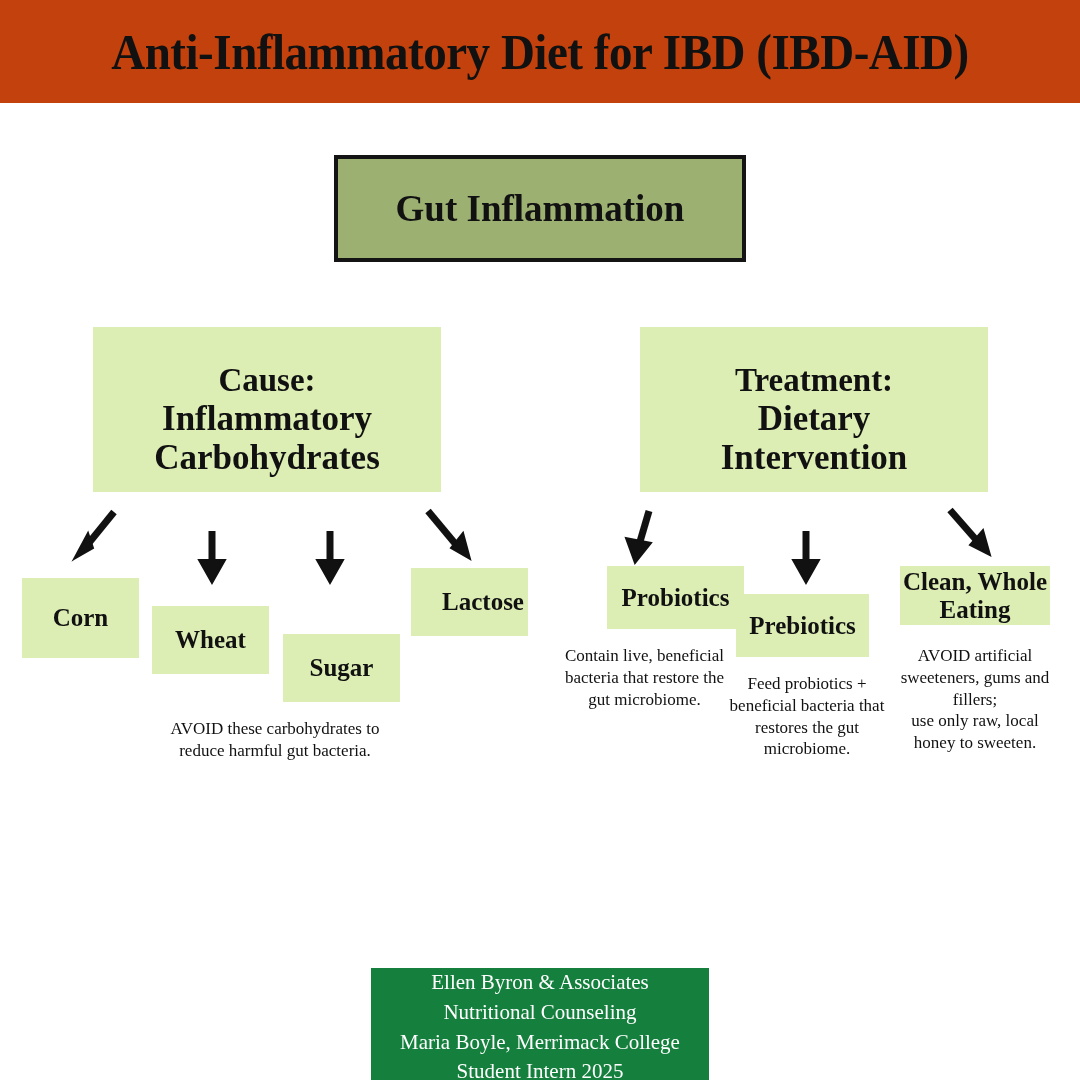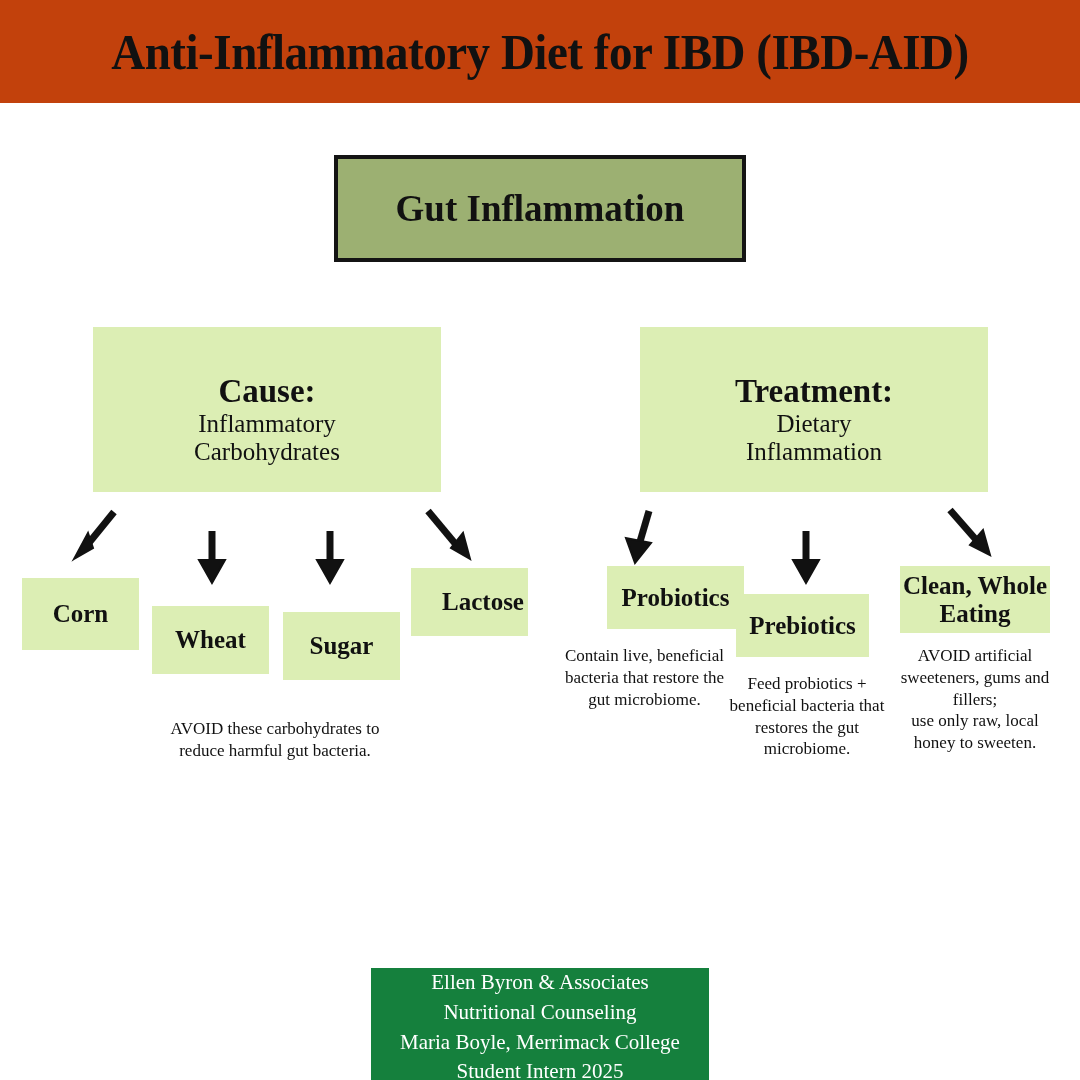--- a/index.html
+++ b/index.html
@@ -76,39 +76,39 @@
   }
   .branch-cause  { left: 93px; }
   .branch-treat  { left: 640px; }
 
   .branch-head {
     font-size: 33px;
     font-weight: bold;
     line-height: 1.12;
   }
   .branch-line {
-    font-size: 25px;
-    font-weight: normal;
+    font-size: 35px;
+    font-weight: bold;
     line-height: 1.12;
   }
 
   
   .leaf-box {
     font-size: 25px;
     font-weight: bold;
     line-height: 1.12;
   }
-  .leaf-corn     { left: 22px;  top: 578px; width: 117px; height: 72px; }
+  .leaf-corn     { left: 22px;  top: 578px; width: 117px; height: 80px; }
   .leaf-wheat    { left: 152px; top: 606px; width: 117px; height: 68px; }
-  .leaf-sugar    { left: 283px; top: 612px; width: 117px; height: 68px; }
+  .leaf-sugar    { left: 283px; top: 634px; width: 117px; height: 68px; }
   .leaf-lactose  { left: 411px; top: 568px; width: 117px; height: 68px; padding-left: 27px; }
 
   .leaf-pro      { left: 599px; top: 566px; width: 137px; height: 63px; margin-left: 8px; }
   .leaf-pre      { left: 736px; top: 594px; width: 133px; height: 63px; }
-  .leaf-clean    { left: 900px; top: 566px; width: 150px; height: 67px; }
+  .leaf-clean    { left: 900px; top: 566px; width: 150px; height: 59px; }
 
   
   .arrow {
     position: absolute;
   }
 
   
   .caption {
     position: absolute;
     text-align: center;
@@ -169,21 +169,21 @@
 
 <div class="box branch-box branch-cause">
   <span class="branch-head">Cause:</span>
   <span class="branch-line">Inflammatory</span>
   <span class="branch-line">Carbohydrates</span>
 </div>
 
 <div class="box branch-box branch-treat">
   <span class="branch-head">Treatment:</span>
   <span class="branch-line">Dietary</span>
-  <span class="branch-line">Inflammation</span>
+  <span class="branch-line">Intervention</span>
 </div>
 
 <svg class="arrow" style="left:62px; top:503px;" width="70" height="70" viewBox="0 0 70 70">
   <g stroke="#111111" stroke-width="7" fill="#111111">
     <line x1="52" y1="9" x2="22" y2="46"></line>
     <polygon points="12,56 31,45 26,30" stroke-width="2"></polygon>
   </g>
 </svg>
 
 <svg class="arrow" style="left:192px; top:527px;" width="42" height="62" viewBox="0 0 42 62">

